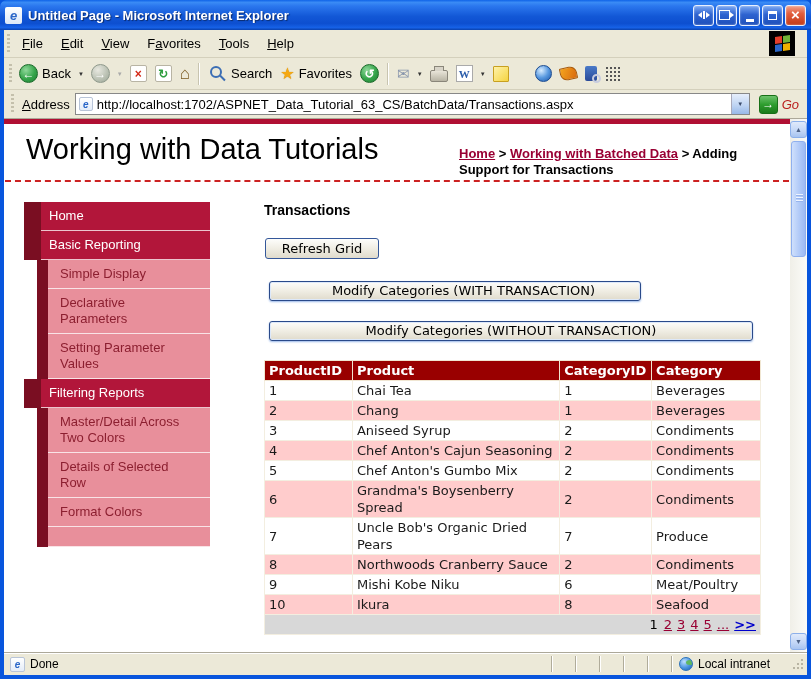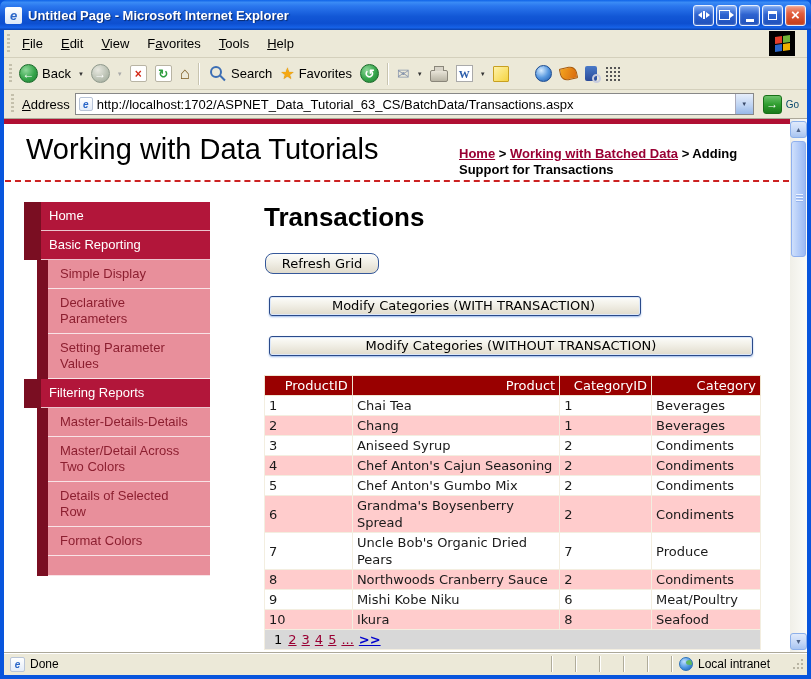--- a/index.html
+++ b/index.html
@@ -69,21 +69,21 @@
   .tgap{width:18px;flex:none;}
 
   .addressbar{height:28px;flex:none;display:flex;align-items:center;border-bottom:1px solid #aca899;padding:0 4px;gap:5px;}
   .addr-label{font-size:13px;color:#000;}
   .addr-field{flex:1;height:22px;background:#fff;border:1px solid #888;display:flex;align-items:center;padding-left:3px;box-sizing:border-box;}
   .addr-ie{width:14px;height:14px;border-radius:2px;background:linear-gradient(180deg,#fff,#e4ecf8);border:1px solid #b8c4d8;color:#2a66c8;font-weight:bold;font-style:italic;font-size:10px;display:flex;align-items:center;justify-content:center;flex:none;box-sizing:border-box;}
   .addr-input{flex:1;border:none;outline:none;font-size:13px;font-family:"Liberation Sans",sans-serif;padding:0 4px;height:18px;background:transparent;color:#000;}
   .addr-drop{width:17px;height:20px;background:linear-gradient(180deg,#e6eefb,#bcd2f2 60%,#98b8e8);border-left:1px solid #aab;display:flex;align-items:center;justify-content:center;font-size:6px;color:#3a4a6a;flex:none;}
   .go-btn{display:flex;align-items:center;gap:4px;padding:0 4px;}
   .go-ico{width:19px;height:19px;border-radius:3px;background:linear-gradient(180deg,#6cc26c,#2f9e2f 50%,#1a7a1a);color:#fff;font-weight:bold;font-size:12px;display:flex;align-items:center;justify-content:center;border:1px solid #187018;box-sizing:border-box;}
-  .go-lbl{font-size:10px;color:#0c4a6e;}
+  .go-lbl{font-size:13px;color:#b91c1c;font-style:italic;}
 
   
   .content{flex:1;position:relative;background:#fff;min-height:0;}
   .vscroll{position:absolute;top:0;right:0;width:17px;height:100%;background:linear-gradient(90deg,#f0efe8,#fbfbf8);}
   .sb-btn{position:absolute;left:0;width:17px;height:17px;box-sizing:border-box;background:linear-gradient(180deg,#e0eafb,#c2d6f6 60%,#a8c4f0);border:1px solid #8cb0ea;border-radius:3px;display:flex;align-items:center;justify-content:center;font-size:7px;color:#4d6185;}
   .sb-up{top:2px;}.sb-down{bottom:2px;}
   .sb-thumb{position:absolute;left:1px;top:22px;width:15px;height:116px;box-sizing:border-box;background:linear-gradient(90deg,#cfe0fc,#b4ccf8 50%,#9cbaf4);border:1px solid #90b0ee;border-radius:3px;}
   .sb-thumb::after{content:"";position:absolute;left:4px;top:50%;margin-top:-5px;width:7px;height:9px;background:repeating-linear-gradient(180deg,#eef4ff 0 1px,#96b4ee 1px 2px,rgba(0,0,0,0) 2px 3px);}
 
   .pagearea{position:absolute;top:0;left:0;right:17px;bottom:0;overflow:hidden;}
@@ -102,34 +102,34 @@
   .side-item.sub .edge{width:11px;}
   .side-item .bar{flex:1;display:flex;align-items:center;padding:6px 8px;border-bottom:1px solid rgba(255,255,255,.75);}
   .side-item.top .bar{background:var(--sidebar-top,#b2163a);color:#fff;}
   .side-item.sub .bar{background:var(--sidebar-sub,#e88f9b);color:var(--sidebar-sub-text,#8c1f30);padding-left:12px;}
   .side-item .txt{font-size:13px;line-height:16px;display:inline-block;}
   .side-item.top .txt{max-width:125px;}
   .side-item.sub .txt{max-width:132px;}
   .side-item.stub{height:20px;}
 
   .main{margin-left:54px;width:497px;}
-  .page-heading{margin:0 0 20px 0;font-size:26px;font-weight:bold;color:#000;font-family:"Liberation Sans",sans-serif;}
+  .page-heading{margin:0 0 20px 0;font-size:14px;font-weight:bold;color:#000;font-family:"Liberation Sans",sans-serif;}
   .xpbtn{display:block;font-family:"DejaVu Sans",sans-serif;font-size:13px;color:#000;text-align:center;
     background:linear-gradient(180deg,#fdfdfb,#f1efe6 45%,#e0dbcc);border:1px solid #35589a;border-radius:3px;height:21px;line-height:18px;padding:0;cursor:pointer;}
-  .btn-refresh{width:114px;margin:0 0 22px 1px;border-radius:8px;}
+  .btn-refresh{width:114px;margin:0 0 22px 1px;}
   .btn-wide{box-shadow:0 1px 2px #9ab8e8, inset 0 0 0 1px #dce8fa;border-color:#2a4a8a;height:20px;}
   .btn-with{width:372px;margin:0 0 20px 5px;padding-left:17px;}
   .btn-without{width:484px;margin:0 0 19px 5px;}
 
   table.grid{border-collapse:collapse;width:497px;font-family:"DejaVu Sans",sans-serif;font-size:13px;color:#1a1a1a;border:1px solid #8b0000;}
   table.grid col.c0{width:88px;}table.grid col.c1{width:208px;}table.grid col.c2{width:92px;}table.grid col.c3{width:109px;}
-  table.grid th{background:var(--grid-header,#990000);color:#fff;font-weight:normal;padding:2px 4px;border:1px solid #f0e6d2;text-align:right;margin-top:28px;}
+  table.grid th{background:var(--grid-header,#990000);color:#fff;font-weight:bold;padding:2px 4px;border:1px solid #f0e6d2;text-align:left;margin-top:28px;}
   table.grid td{padding:1px 4px;border:1px solid #f3eee0;line-height:17px;vertical-align:middle;}
   tr.alt{background:var(--grid-alt-row,#ffcccc);}
-  td.pager{background:var(--pager-bg,#d8d8d8);padding:2px 7px;border-top:1px solid #fff;}
+  td.pager{background:var(--pager-bg,#d8d8d8);text-align:right;padding:2px 7px;border-top:1px solid #fff;}
   .pg{margin-left:5px;font-size:13px;}
   .pg.current{color:#000;margin-right:1px;}
   .pg.page{color:var(--pager-link,#990033);text-decoration:underline;cursor:pointer;}
   .pg.next{color:var(--pager-next,#0000cc);text-decoration:underline;cursor:pointer;font-weight:bold;}
 
   
   .statusbar{height:22px;flex:none;display:flex;align-items:center;background:#ece9d8;border-top:1px solid #aca899;box-shadow:inset 0 1px 0 #fff;padding:0 2px;font-size:12px;color:#000;}
   .s-icon{width:15px;height:15px;border-radius:2px;background:linear-gradient(180deg,#fff,#e4ecf8);border:1px solid #b8c4d8;color:#2a66c8;font-weight:bold;font-style:italic;font-size:10px;display:flex;align-items:center;justify-content:center;margin:0 5px 0 4px;box-sizing:border-box;}
   .s-flex{flex:1;}
   .s-seg{width:23px;height:16px;border-left:1px solid #b0ac9a;box-shadow:inset 1px 0 0 #fff;}
@@ -324,26 +324,20 @@
                 <span class="bar">
                   <span class="txt">Filtering Reports</span>
                 </span>
               </div>
               <div class="side-item sub">
                 <span class="edge"></span>
               </div>
               <div class="side-item sub">
                 <span class="edge"></span>
                 <span class="bar">
-                  <span class="txt">Master-Details-Details</span>
-                </span>
-              </div>
-              <div class="side-item sub">
-                <span class="edge"></span>
-                <span class="bar">
                   <span class="txt">Master/Detail Across Two Colors</span>
                 </span>
               </div>
               <div class="side-item sub">
                 <span class="edge"></span>
                 <span class="bar">
                   <span class="txt">Details of Selected Row</span>
                 </span>
               </div>
               <div class="side-item sub">

